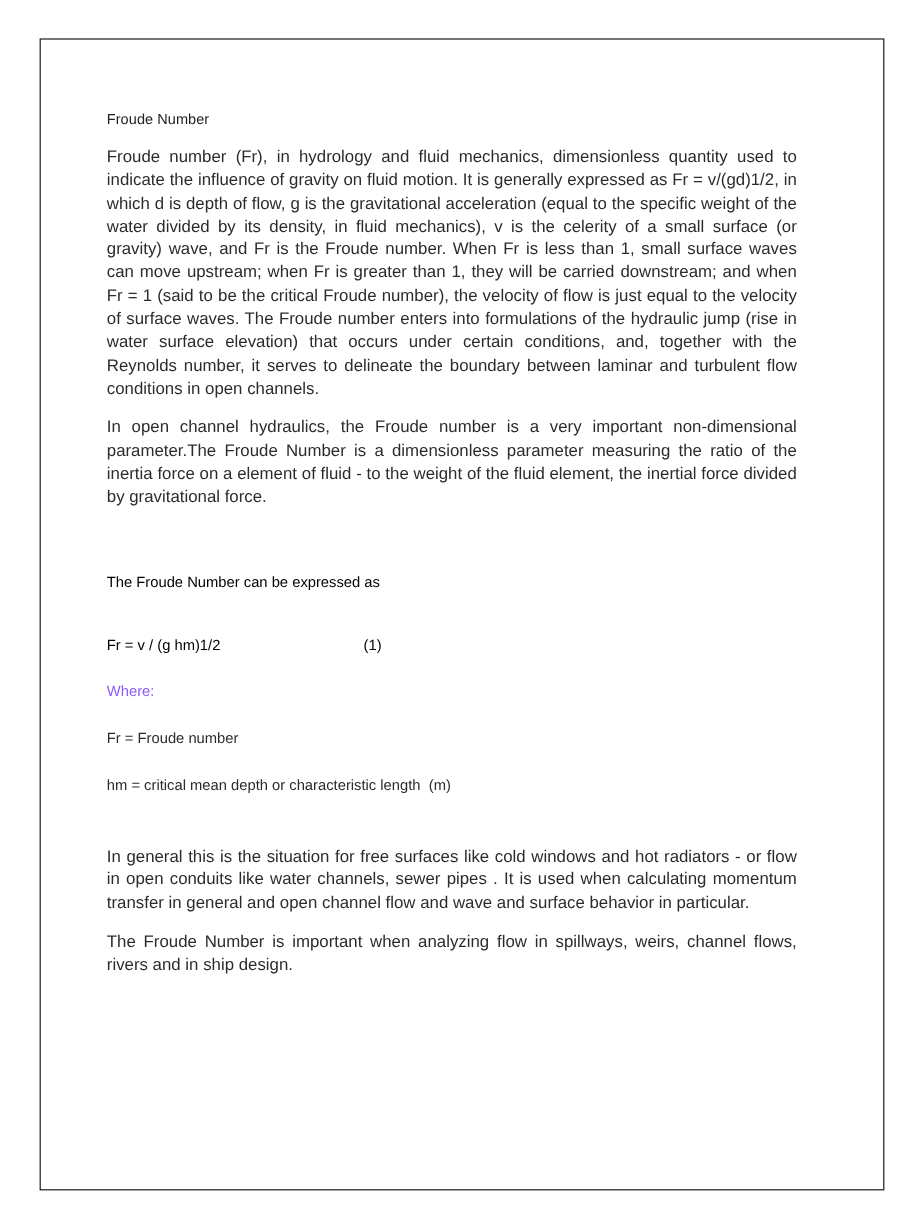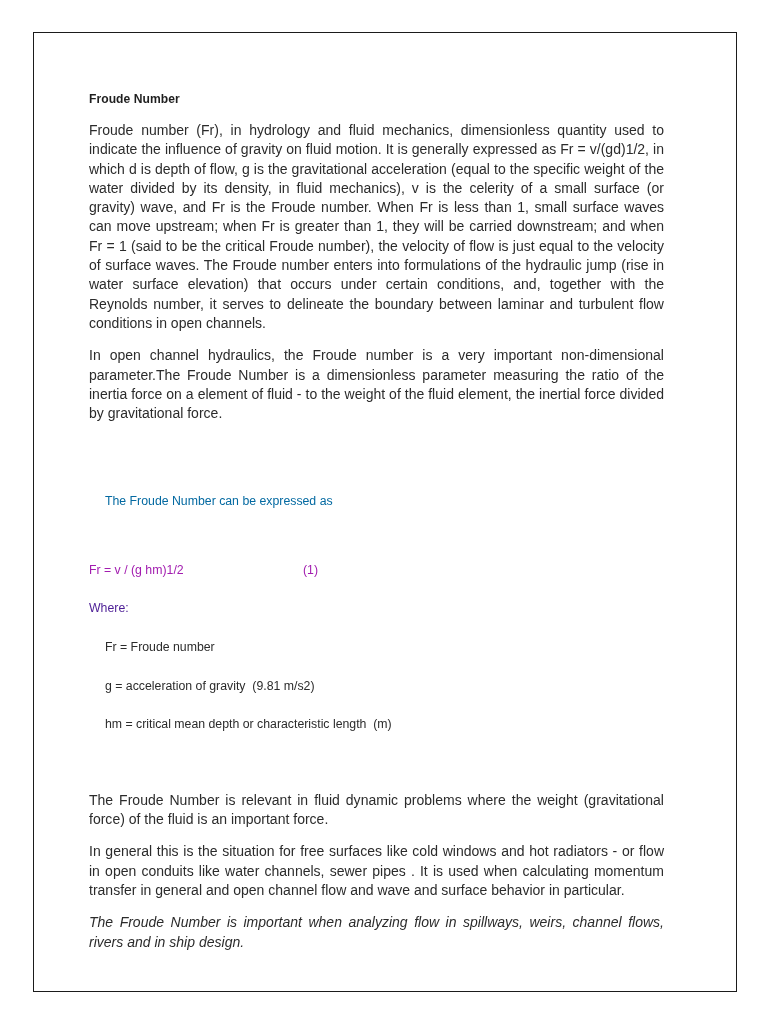--- a/index.html
+++ b/index.html
@@ -28,81 +28,81 @@
 
   .content {
     position: absolute;
     left: 55px;
     top: 57px;
     width: 591px;
   }
 
   .doc-heading {
     font-size: 12.1px;
-    font-weight: bold;
+    font-weight: normal;
     color: #1f1f1f;
     line-height: 19px;
     margin: 0 0 12px 0;
     letter-spacing: 0.05px;
   }
 
   .para {
     font-size: 14px;
     color: #2b2b2b;
     line-height: 19.3px;
     text-align: justify;
     text-justify: inter-word;
     margin: 0 16px 13px 0;
     letter-spacing: 0.01px;
   }
 
-  .para:last-child { margin-bottom: 0; font-style: italic; }
+  .para:last-child { margin-bottom: 0; }
 
   .spacer-lg { height: 40px; }
   .spacer-xl { height: 33px; }
 
   .lead-line {
     font-size: 12.3px;
-    color: #0369a1;
+    color: #000000;
     line-height: 19.3px;
-    margin: 16px;
+    margin: 0;
     text-align: left;
   }
 
   .formula-row {
     position: relative;
     font-size: 12.3px;
-    color: #a21caf;
+    color: #000000;
     line-height: 19.3px;
     margin: 0;
     height: 19.3px;
   }
 
   .formula-expr {
     position: absolute;
     left: 0;
     top: 0;
     white-space: pre;
   }
 
   .formula-number {
     position: absolute;
     left: 214px;
     top: 0;
   }
 
   .where-label {
     font-size: 12.3px;
-    color: #4c1d95;
+    color: #8b5cf6;
     line-height: 19.3px;
     margin: 19px 0 0 0;
   }
 
   .def-list {
-    margin: 16px;
+    margin: 0;
     padding: 0;
     list-style: none;
   }
 
   .def-item {
     font-size: 12.3px;
     color: #2b2b2b;
     line-height: 19.3px;
     margin-top: 19.5px;
     white-space: pre-wrap;
@@ -127,24 +127,22 @@
 
     <div class="formula-row">
       <span class="formula-expr">Fr = v / (g hm)1/2</span>
       <span class="formula-number">(1)</span>
     </div>
 
     <p class="where-label">Where:</p>
 
     <ul class="def-list">
       <li class="def-item">Fr = Froude number</li>
-      <li class="def-item">g = acceleration of gravity  (9.81 m/s2)</li>
       <li class="def-item">hm = critical mean depth or characteristic length  (m)</li>
     </ul>
 
     <div class="spacer-lg"></div>
 
-    <p class="para">The Froude Number is relevant in fluid dynamic problems where the weight (gravitational force) of the fluid is an important force.</p>
     <p class="para">In general this is the situation for free surfaces like cold windows and hot radiators - or flow in open conduits like water channels, sewer pipes . It is used when calculating momentum transfer in general and open channel flow and wave and surface behavior in particular.</p>
     <p class="para">The Froude Number is important when analyzing flow in spillways, weirs, channel flows, rivers and in ship design.</p>
 
   </div>
 </div>
 
 </body></html>

